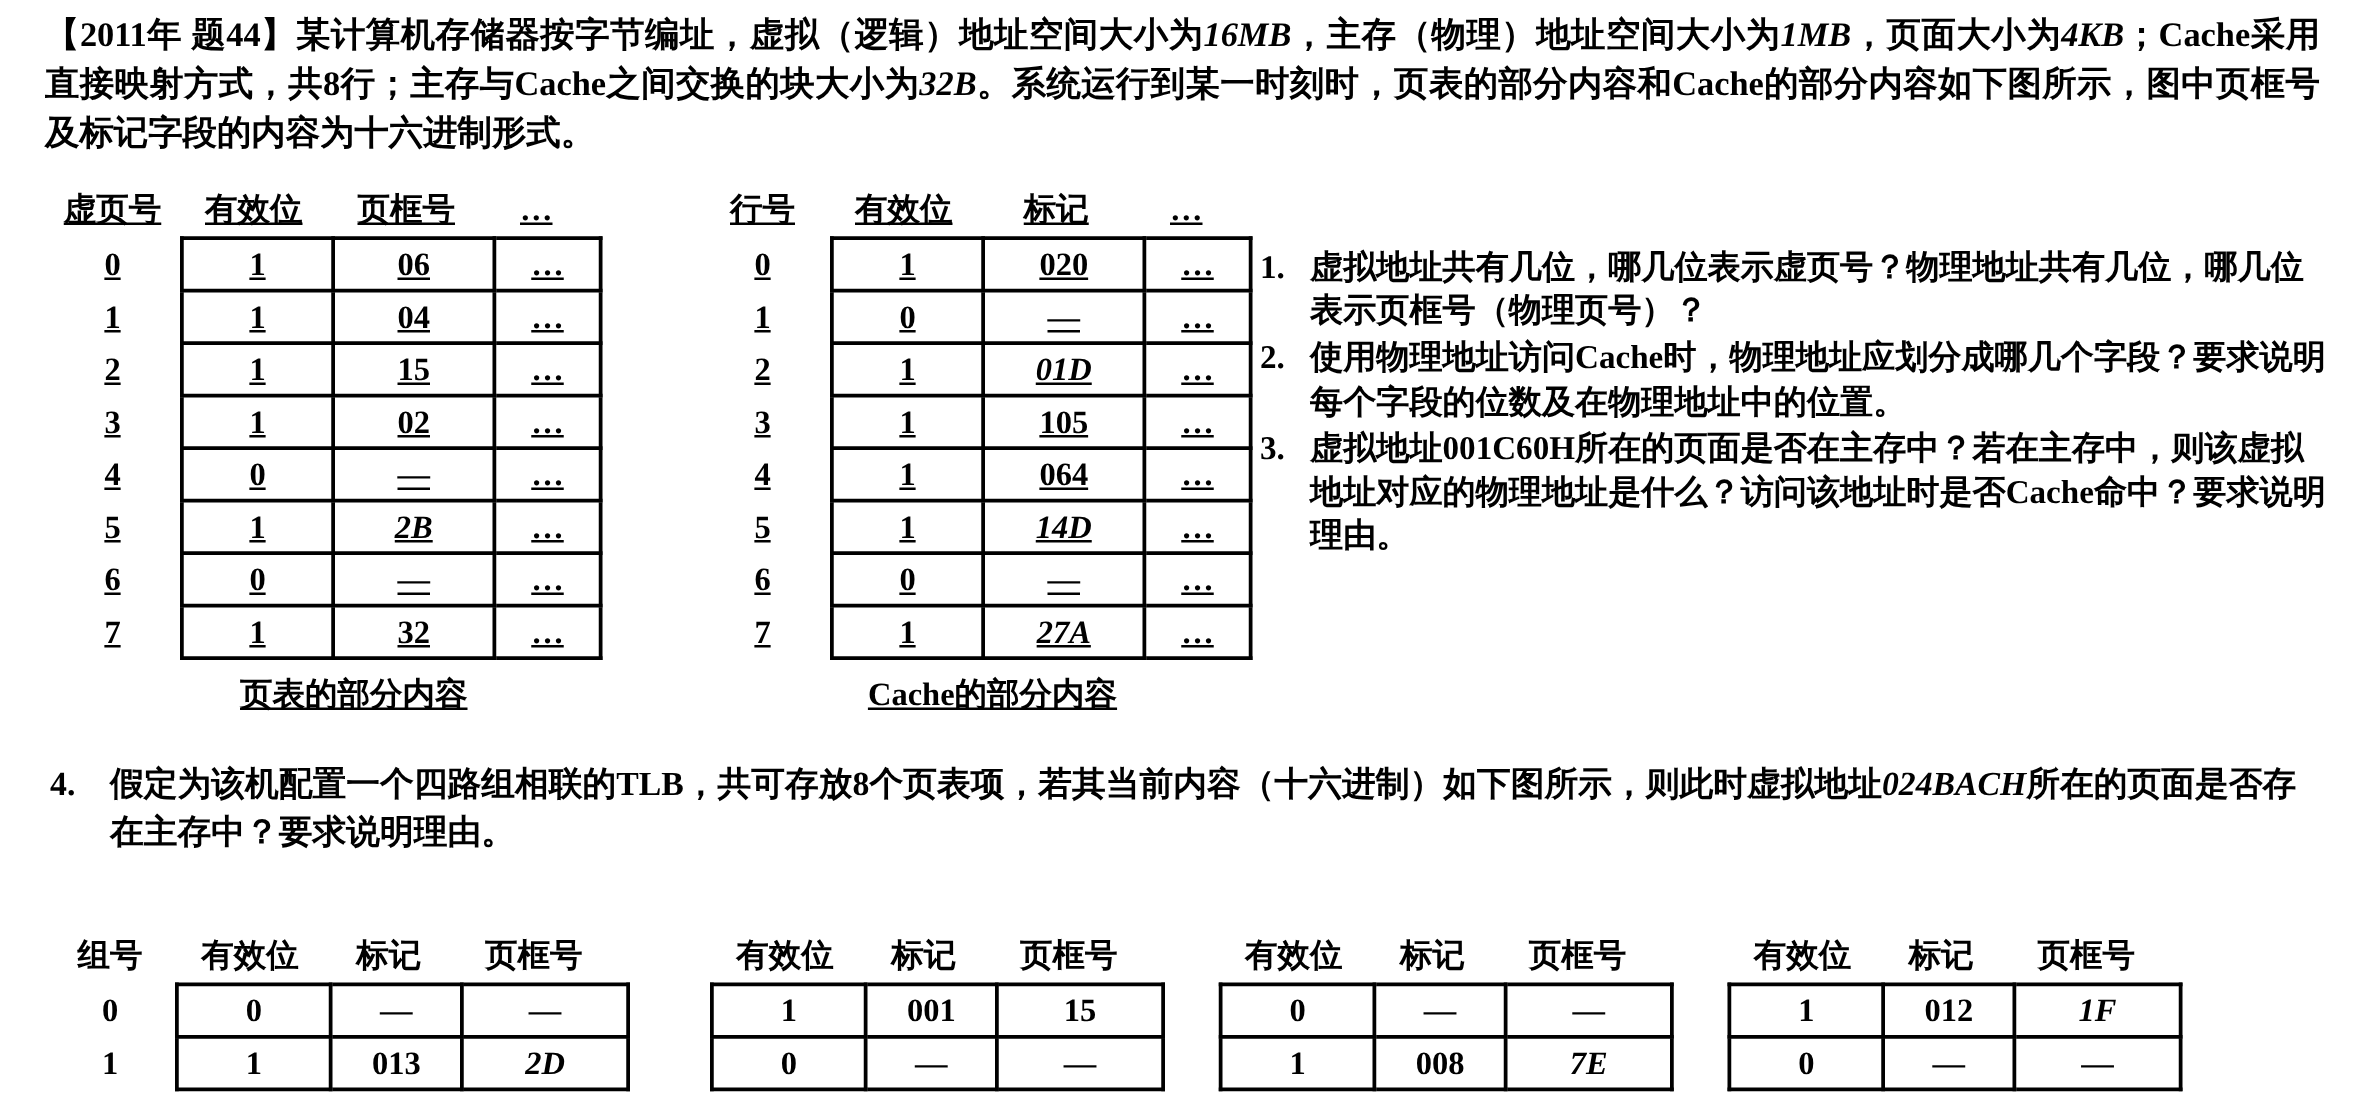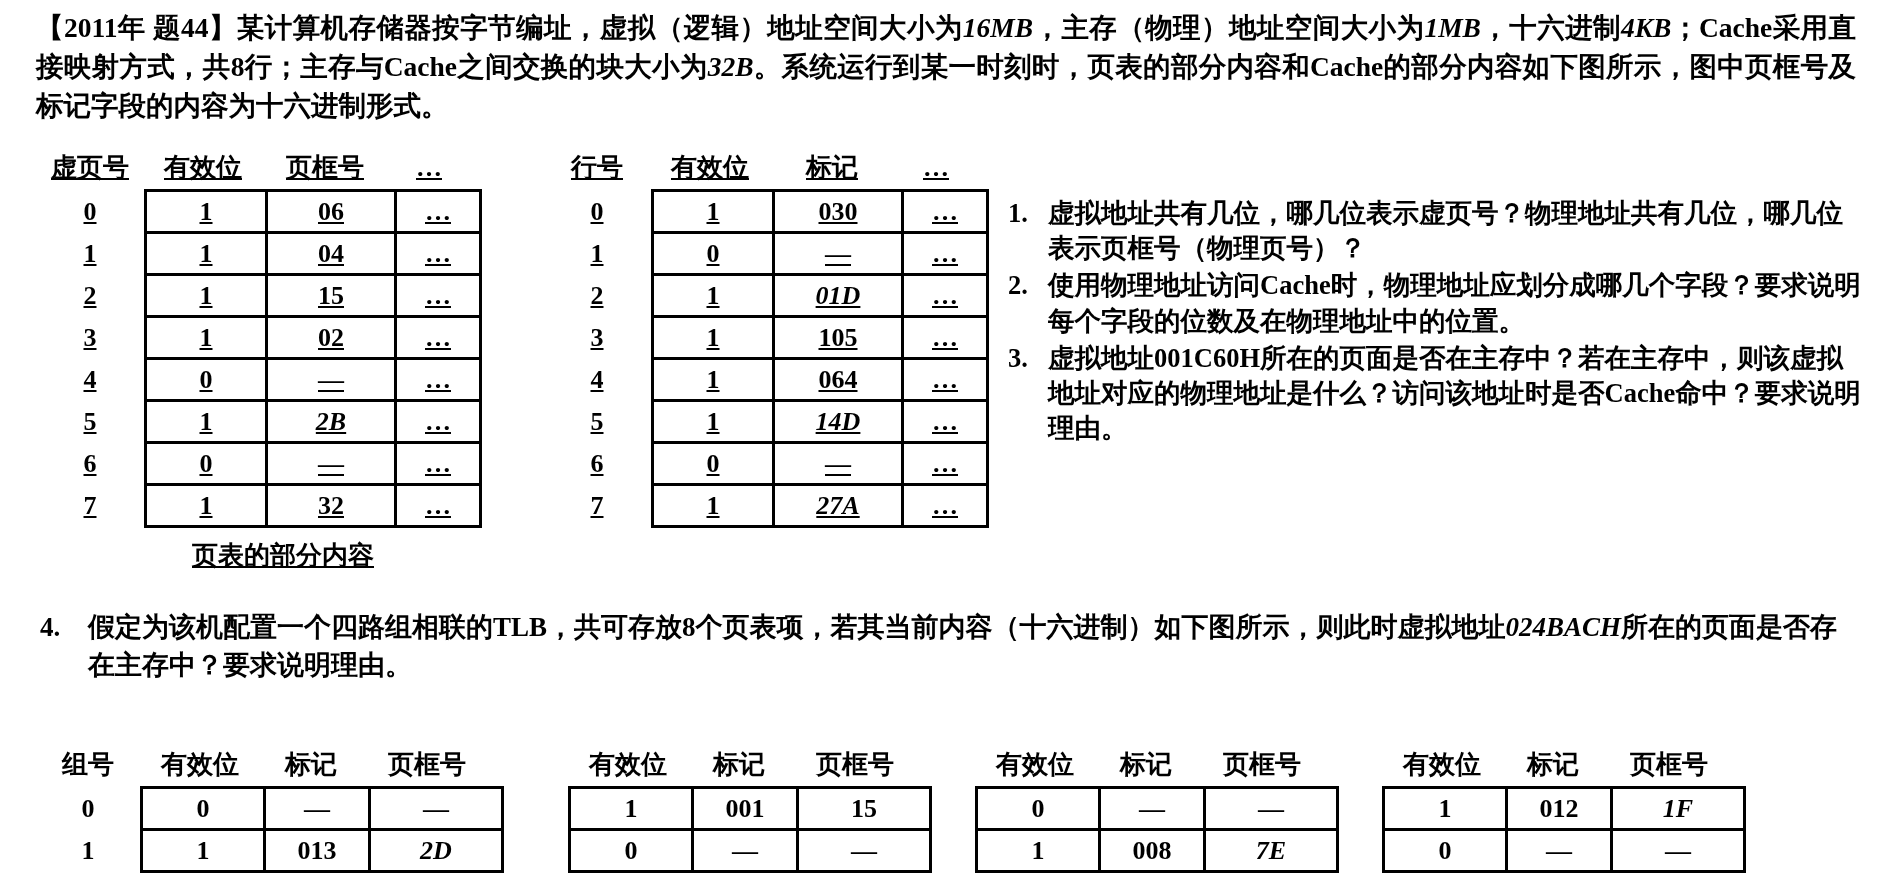--- a/index.html
+++ b/index.html
@@ -102,21 +102,21 @@
   
   .tlb-wrap { position: absolute; left: 0; top: 752px; width: 1888px; height: 140px; }
   .tlb { position: absolute; }
 </style>
 </head>
 <body>
 
 <div class="page">
 
   <div class="intro">
-    <span>【2011年 题44】某计算机存储器按字节编址，虚拟（逻辑）地址空间大小为</span><span class="it">16MB</span><span>，主存（物理）地址空间大小为</span><span class="it">1MB</span><span>，十六进制</span><span class="it">4KB</span><span>；Cache采用直接映射方式，共8行；主存与Cache之间交换的块大小为</span><span class="it">32B</span><span>。系统运行到某一时刻时，页表的部分内容和Cache的部分内容如下图所示，图中页框号及标记字段的内容为十六进制形式。</span>
+    <span>【2011年 题44】某计算机存储器按字节编址，虚拟（逻辑）地址空间大小为</span><span class="it">16MB</span><span>，主存（物理）地址空间大小为</span><span class="it">1MB</span><span>，页面大小为</span><span class="it">4KB</span><span>；Cache采用直接映射方式，共8行；主存与Cache之间交换的块大小为</span><span class="it">32B</span><span>。系统运行到某一时刻时，页表的部分内容和Cache的部分内容如下图所示，图中页框号及标记字段的内容为十六进制形式。</span>
   </div>
 
   <div class="tbl-block" style="left:36px; top:155px;">
     <div class="hdr-row">
       <div class="hdr-cell" style="width:108px;">虚页号</div>
       <div class="hdr-cell" style="width:118px;">有效位</div>
       <div class="hdr-cell" style="width:126px;">页框号</div>
       <div class="hdr-cell" style="width:82px;">…</div>
     </div>
     <table class="grid">
@@ -167,33 +167,33 @@
         <td class="rowlabel">7</td>
         <td>1</td>
         <td>32</td>
         <td>…</td>
       </tr>
     </tbody>
       </table>
     <div class="cap" style="width:434px; padding-left:60px; box-sizing:border-box;">页表的部分内容</div>
   </div>
 
-  <div class="tbl-block" style="left:543px; top:155px;">
+  <div class="tbl-block" style="left:556px; top:155px;">
     <div class="hdr-row">
       <div class="hdr-cell" style="width:108px;">行号</div>
       <div class="hdr-cell" style="width:118px;">有效位</div>
       <div class="hdr-cell" style="width:126px;">标记</div>
       <div class="hdr-cell" style="width:82px;">…</div>
     </div>
     <table class="grid">
       <tbody>
           <tr>
         <td class="rowlabel" style="width:108px;">0</td>
         <td style="width:118px;">1</td>
-        <td style="width:126px;">030</td>
+        <td style="width:126px;">020</td>
         <td style="width:82px;">…</td>
       </tr>
       <tr>
         <td class="rowlabel">1</td>
         <td>0</td>
         <td>—</td>
         <td>…</td>
       </tr>
       <tr>
         <td class="rowlabel">2</td>
@@ -226,20 +226,21 @@
         <td>…</td>
       </tr>
       <tr>
         <td class="rowlabel">7</td>
         <td>1</td>
         <td class="ital">27A</td>
         <td>…</td>
       </tr>
     </tbody>
       </table>
+    <div class="cap" style="width:434px; padding-left:42px; box-sizing:border-box;">Cache的部分内容</div>
   </div>
 
   <div class="qbox">
     <div class="qitem">
       <div class="qnum">1.</div>
       <div class="qtext">虚拟地址共有几位，哪几位表示虚页号？物理地址共有几位，哪几位表示页框号（物理页号）？</div>
     </div>
     <div class="qitem">
       <div class="qnum">2.</div>
       <div class="qtext">使用物理地址访问Cache时，物理地址应划分成哪几个字段？要求说明每个字段的位数及在物理地址中的位置。</div>

